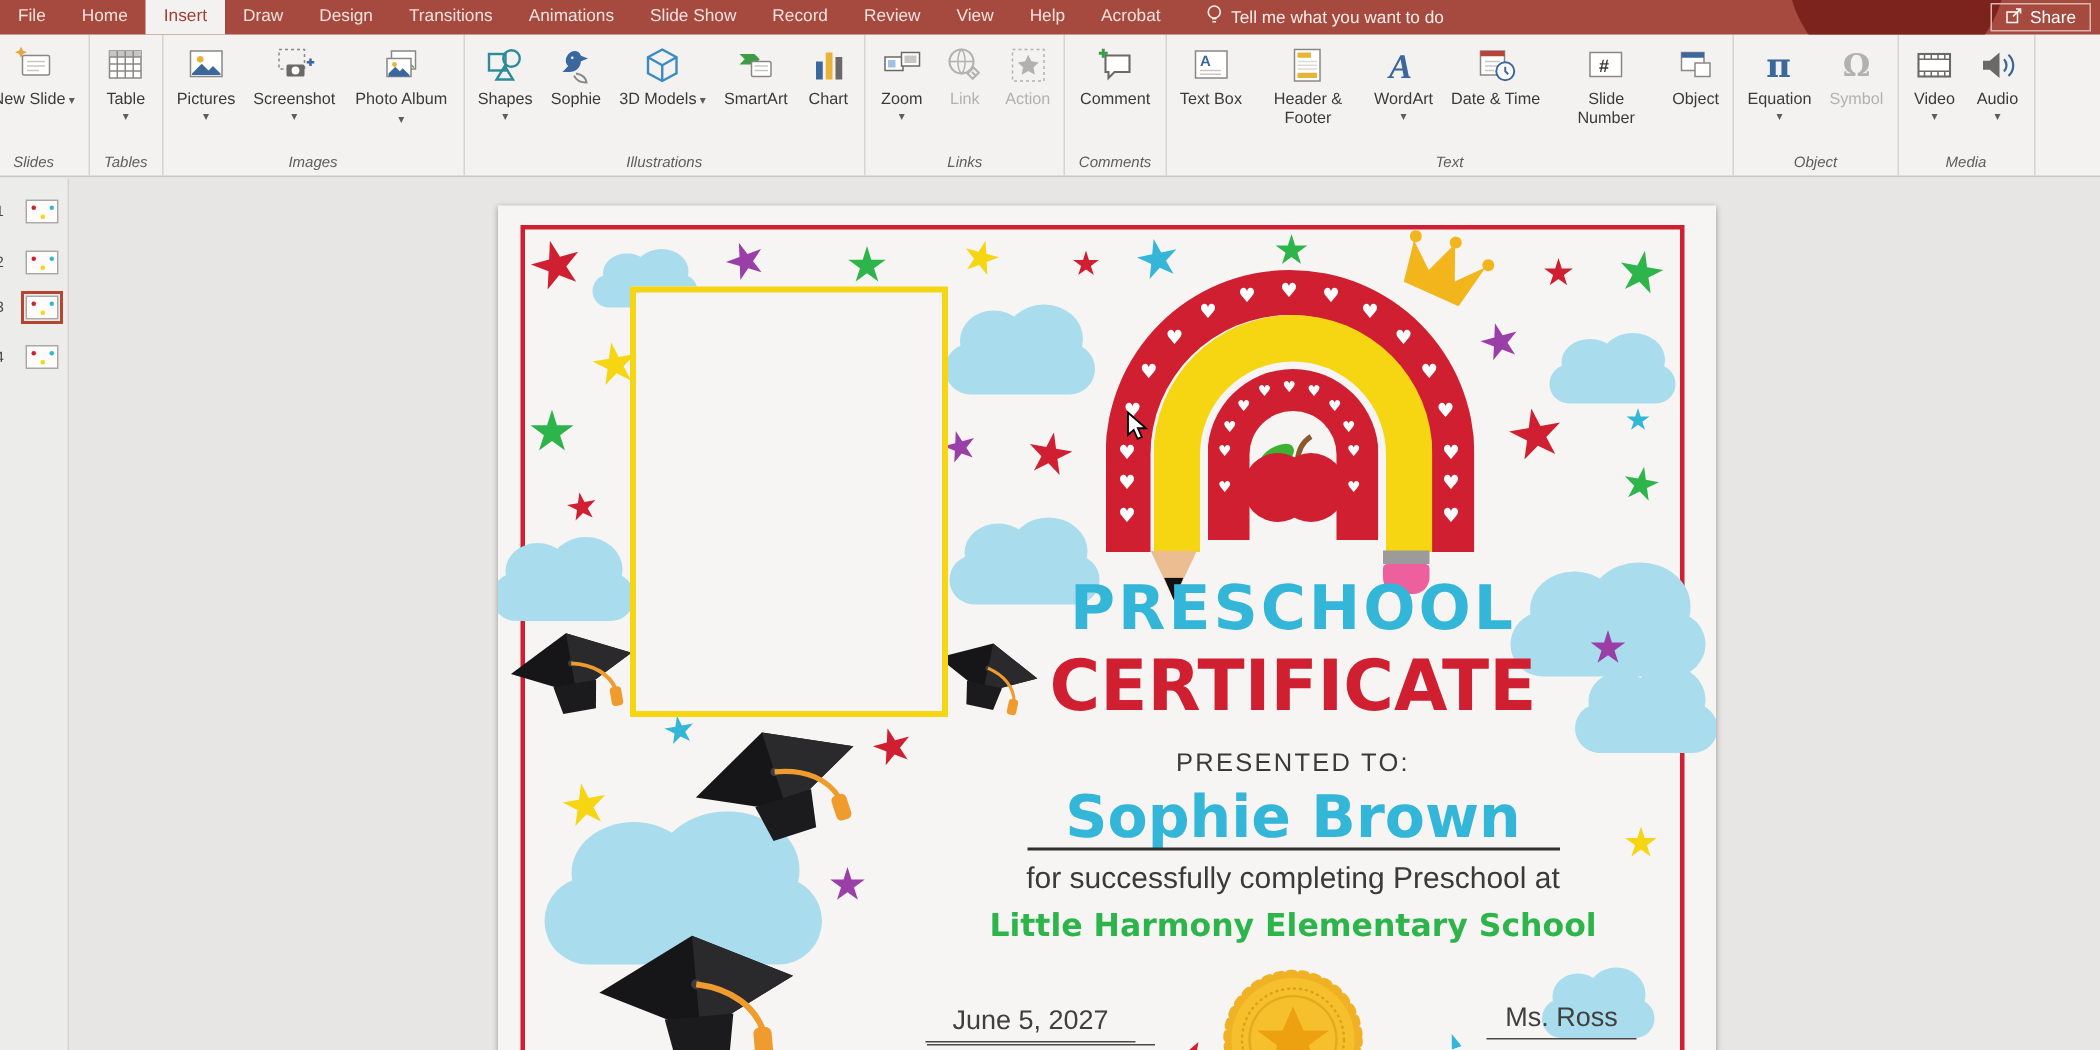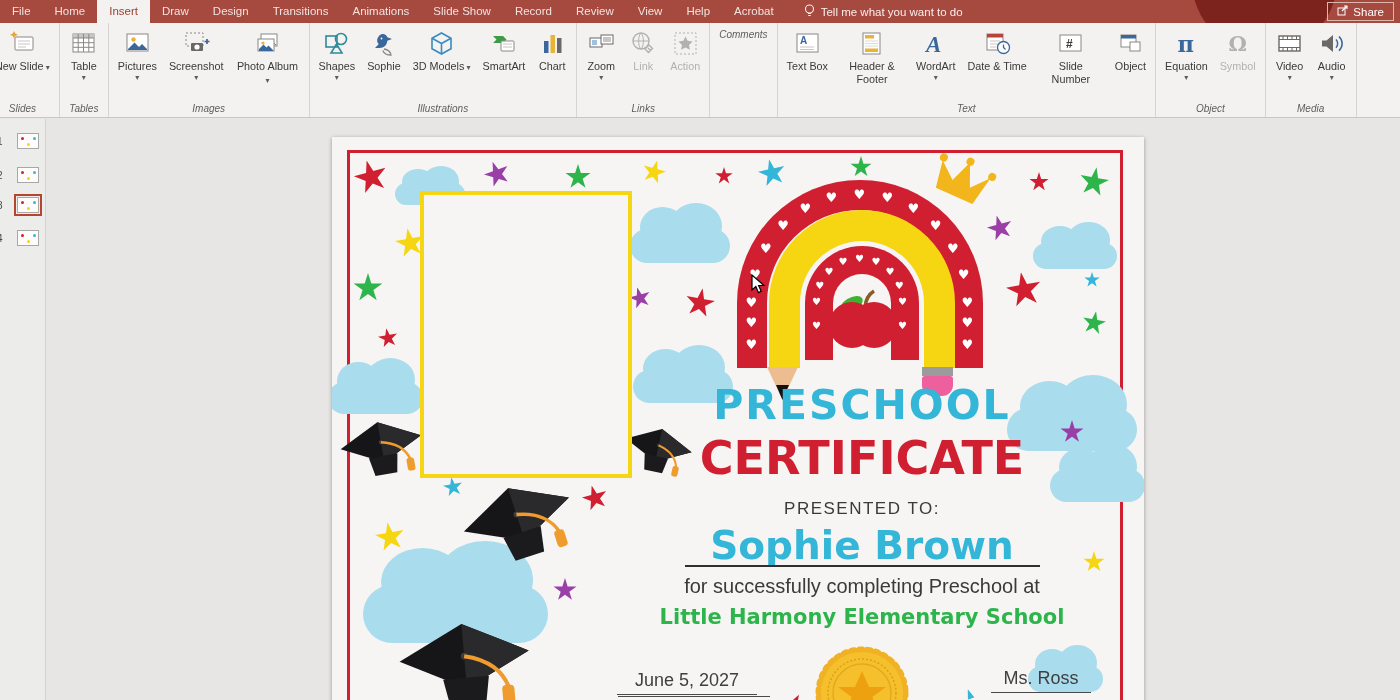--- a/index.html
+++ b/index.html
@@ -277,20 +277,31 @@
                   <rect x="3" y="3" width="21" height="21" fill="none" stroke="#b3b1af" stroke-dasharray="2 2"></rect>
                   <path d="M13.5 6.5l2.1 4.3 4.9.8-3.5 3.3.9 4.9-4.4-2.4-4.4 2.4.9-4.9L6.5 11.6l4.9-.8z" fill="#b3b1af"></path>
                 </svg>
               </div>
               <div class="rtext">Action</div>
             </div>
           </div>
           <div class="rlabel">Links</div>
         </div>
         <div class="rgroup">
+          <div class="ritems">
+            <div class="rbtn">
+              <div class="ric">
+                <svg viewBox="0 0 27 27">
+                  <path d="M7 7h16v11H13l-4 4v-4H7z" fill="#fff" stroke="#6b6967" stroke-width="1.4"></path>
+                  <path d="M5.5 2.5v6M2.5 5.5h6" stroke="#3f9c46" stroke-width="2"></path>
+                </svg>
+              </div>
+              <div class="rtext">Comment</div>
+            </div>
+          </div>
           <div class="rlabel">Comments</div>
         </div>
         <div class="rgroup">
           <div class="ritems">
             <div class="rbtn">
               <div class="ric">
                 <svg viewBox="0 0 27 27">
                   <rect x="3" y="4" width="21" height="18" fill="#fff" stroke="#8a8886"></rect>
                   <text x="6" y="14" font-size="10" fill="#3a679c" font-weight="bold" font-family="Liberation Sans">A</text>
                   <path d="M6 17h14M6 19.5h14" stroke="#c8c6c4"></path>

